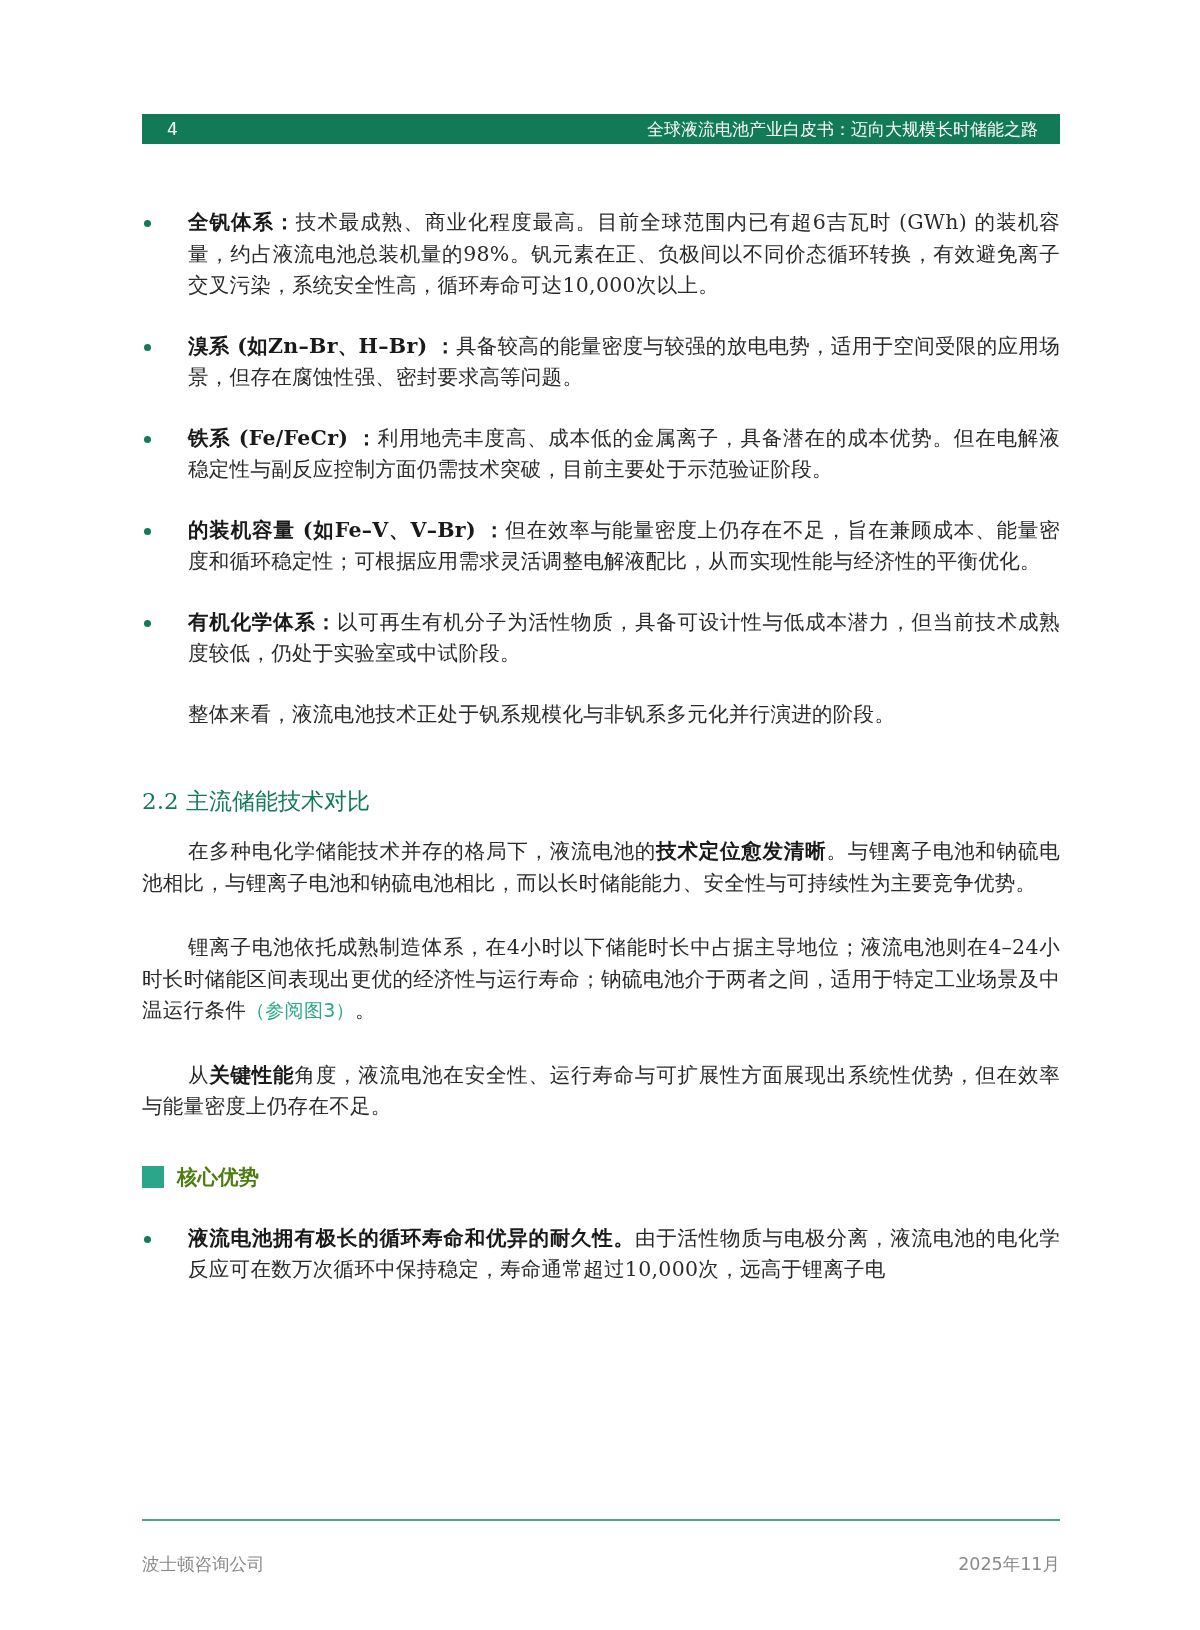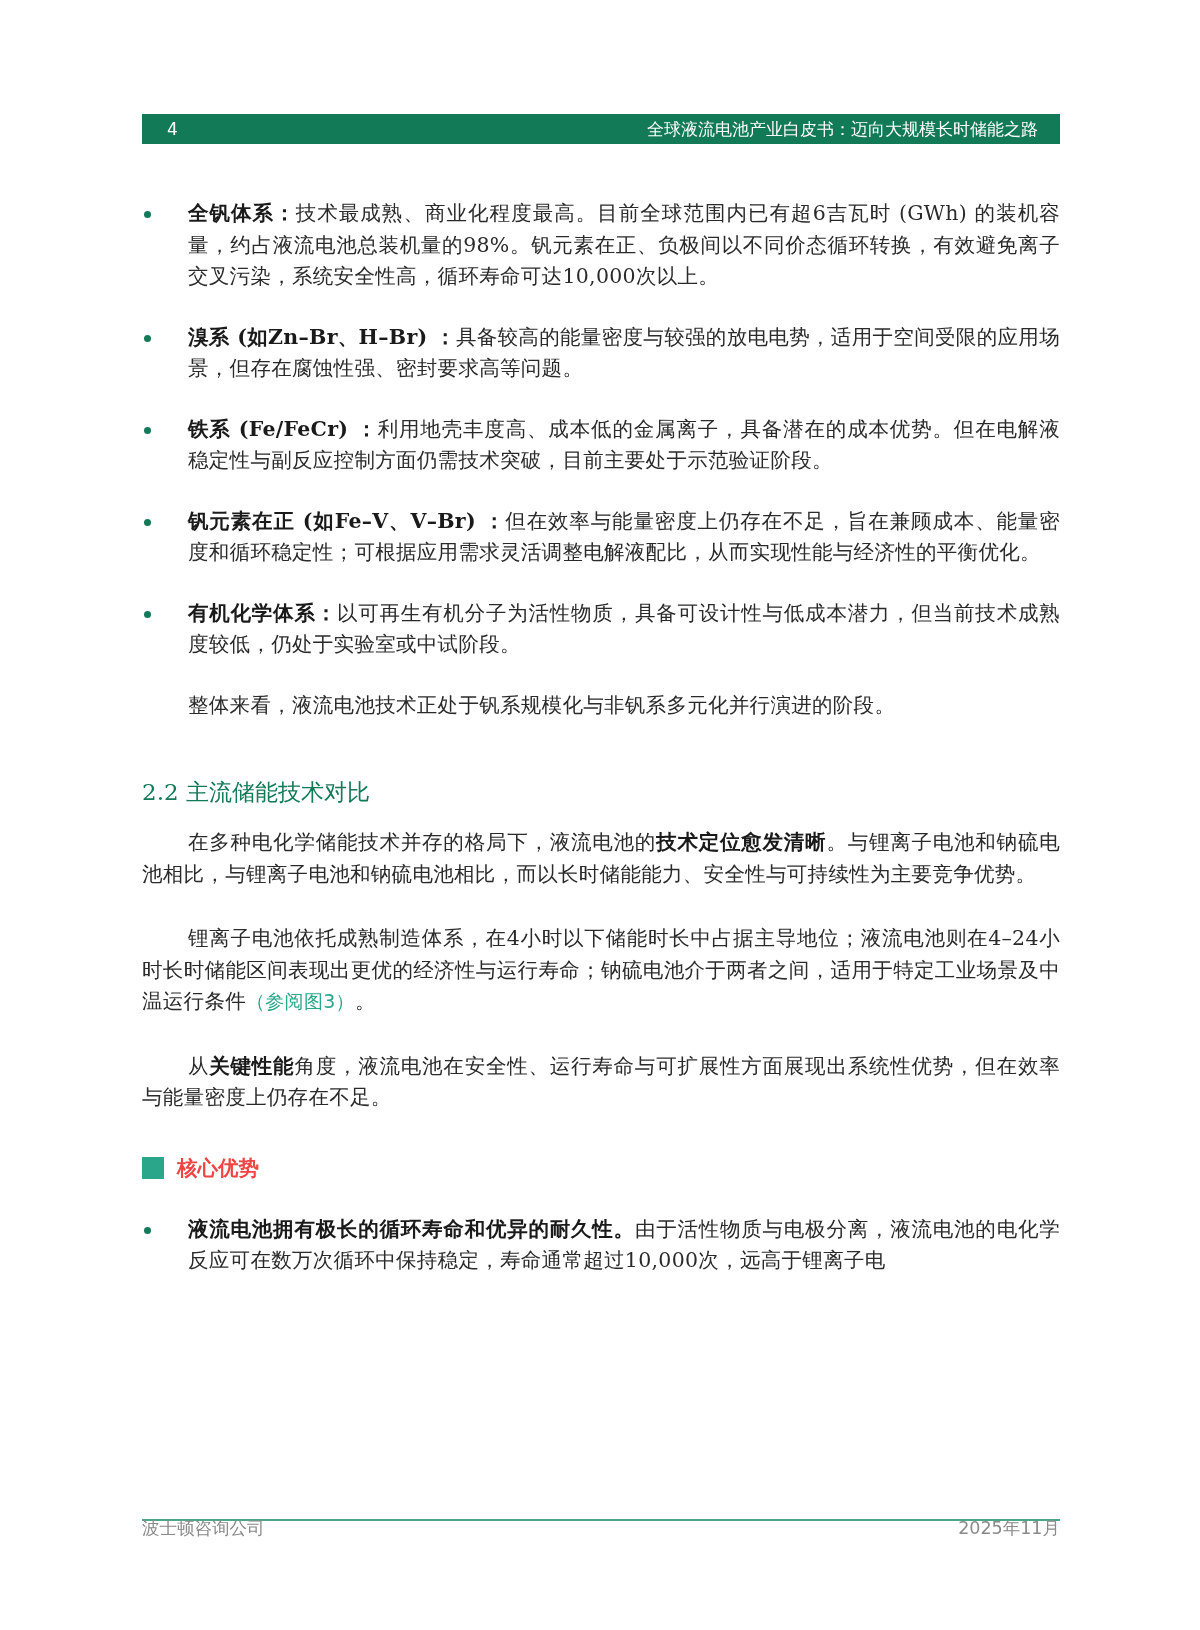--- a/index.html
+++ b/index.html
@@ -27,21 +27,21 @@
       justify-content: space-between;
       box-sizing: border-box;
       padding: 0 22px 0 25px;
       color: #ffffff;
       font-family: "DejaVu Sans", "Liberation Sans", sans-serif;
       font-size: 17px;
     }
     .content {
       position: absolute;
       left: 142px;
-      top: 198px;
+      top: 207px;
       width: 918px;
     }
     .bullet-item {
       position: relative;
       padding-left: 46px;
       font-size: 20.5px;
       line-height: 31.5px;
       letter-spacing: 0.3px;
       margin-bottom: 29px;
       text-align: justify;
@@ -89,41 +89,41 @@
       color: #2aa78a;
       font-family: "DejaVu Sans", "Liberation Sans", sans-serif;
       font-size: 19px;
     }
     .subheading {
       margin-top: 40px;
       display: flex;
       align-items: center;
       font-size: 20.5px;
       font-weight: bold;
-      color: #ef4444;
+      color: #4d7c0f;
       margin-bottom: 32px;
     }
     .subheading-square {
       width: 22px;
       height: 22px;
       background: #2aa78a;
       margin-right: 13px;
     }
     .footer-line {
       position: absolute;
       left: 142px;
       top: 1519px;
       width: 918px;
       height: 2px;
       background: #4aa88a;
     }
     .footer {
       position: absolute;
       left: 142px;
-      top: 1516px;
+      top: 1552px;
       width: 918px;
       display: flex;
       justify-content: space-between;
       font-family: "DejaVu Sans", "Liberation Sans", sans-serif;
       font-size: 17.5px;
       color: #8a8a8a;
     }
   </style>
 </head>
 <body>
@@ -145,21 +145,21 @@
     <b>溴系 (如Zn–Br、H–Br) ：</b><span>具备较高的能量密度与较强的放电电势，适用于空间受限的应用场景，但存在腐蚀性强、密封要求高等问题。</span>
   </div>
 
   <div class="bullet-item">
     <span class="bullet-dot"></span>
     <b>铁系 (Fe/FeCr) ：</b><span>利用地壳丰度高、成本低的金属离子，具备潜在的成本优势。但在电解液稳定性与副反应控制方面仍需技术突破，目前主要处于示范验证阶段。</span>
   </div>
 
   <div class="bullet-item">
     <span class="bullet-dot"></span>
-    <b>钒元素在正 (如Fe–V、V–Br) ：</b><span>但在效率与能量密度上仍存在不足，旨在兼顾成本、能量密度和循环稳定性；可根据应用需求灵活调整电解液配比，从而实现性能与经济性的平衡优化。</span>
+    <b>的装机容量 (如Fe–V、V–Br) ：</b><span>但在效率与能量密度上仍存在不足，旨在兼顾成本、能量密度和循环稳定性；可根据应用需求灵活调整电解液配比，从而实现性能与经济性的平衡优化。</span>
   </div>
 
   <div class="bullet-item">
     <span class="bullet-dot"></span>
     <b>有机化学体系：</b><span>以可再生有机分子为活性物质，具备可设计性与低成本潜力，但当前技术成熟度较低，仍处于实验室或中试阶段。</span>
   </div>
 
   <div class="summary">整体来看，液流电池技术正处于钒系规模化与非钒系多元化并行演进的阶段。</div>
 
   <div class="section-title">2.2 主流储能技术对比</div>

